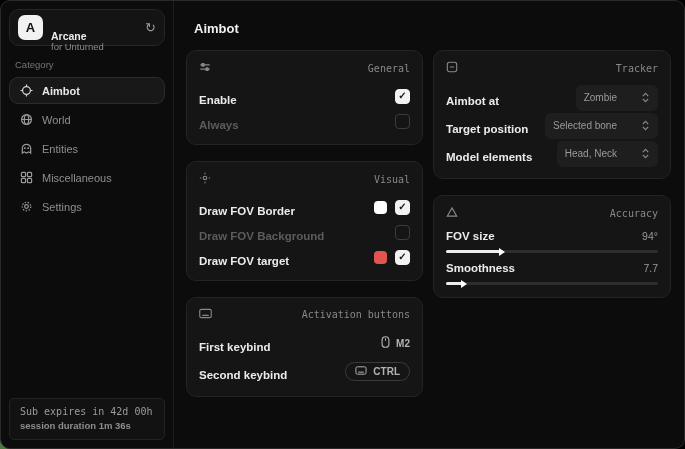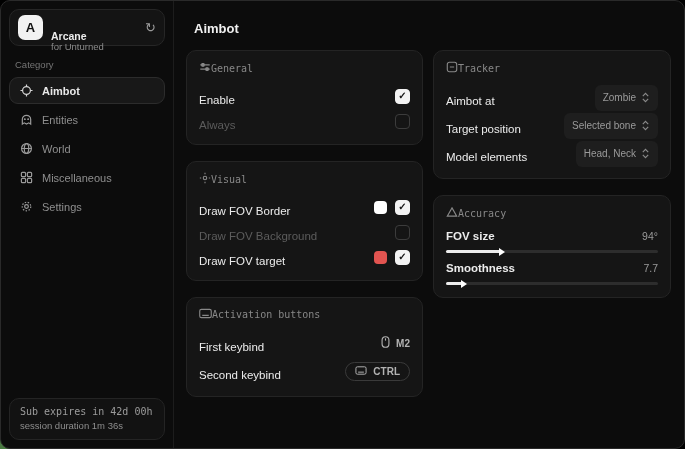--- a/index.html
+++ b/index.html
@@ -25,53 +25,53 @@
 
   .category { font-size:9.5px; color:#757575; margin:13px 6px 7px 6px; }
 
   .nav-item { display:flex; align-items:center; gap:9px; height:27px; padding:0 10px; border-radius:9px; margin-bottom:2px; color:#8f8f8f; font-size:11px; cursor:pointer; border:1px solid transparent; }
   .nav-item.active { background:#181818; border-color:#2c2c2c; color:#e8e8e8; font-weight:bold; }
   .nav-item .nicon { width:13px; height:13px; flex:0 0 13px; display:flex; align-items:center; justify-content:center; }
   .nav-item svg { stroke:#9a9a9a; }
   .nav-item.active svg { stroke:#d5d5d5; }
 
   .side-spacer { flex:1; }
-  .sub-card { background:#121212; border:1px solid #242424; border-radius:10px; padding:7px 10px 8px; }
+  .sub-card { background:#121212; border:1px solid #242424; border-radius:5px; padding:7px 10px 8px; }
   .sub-line1 { font-family:"DejaVu Sans Mono", monospace; font-size:10px; color:#9c9c9c; margin-bottom:3px; white-space:nowrap; }
-  .sub-line2 { font-size:9.5px; font-weight:normal; color:#8e8e8e; }
+  .sub-line2 { font-size:9.5px; font-weight:bold; color:#8e8e8e; }
 
   
   .main { flex:1; padding:12px 13px 12px 12px; }
   .page-title { font-size:13px; font-weight:bold; color:#f0f0f0; margin:8px 0 14px 8px; }
   .columns { display:flex; gap:10px; align-items:flex-start; }
   .col-left { width:237px; flex:0 0 237px; }
   .col-right { flex:1; }
 
   .card { background:#151515; border:1px solid #242424; border-radius:10px; padding:10px 12px 12px; margin-bottom:16px; }
-  .card-title { display:flex; align-items:center; font-family:"DejaVu Sans Mono", monospace; font-size:10px; color:#888; margin-bottom:10px; }
+  .card-title { display:flex; align-items:center; font-family:"DejaVu Sans Mono", monospace; font-size:10px; color:#888; margin-bottom:10px;justify-content:space-between; }
   .card-title svg { stroke:#888; }
 
   .row { display:flex; align-items:center; justify-content:space-between; height:22px; margin-top:3px; }
-  .row-label { font-size:11.5px; font-weight:normal; color:#ececec;margin-top:7px; }
+  .row-label { font-size:11.5px; font-weight:bold; color:#ececec;margin-top:7px; }
   .row.dim .row-label { color:#5c5c5c; }
   .row-right { display:flex; align-items:center; gap:8px; }
 
   .checkbox { width:15px; height:15px; border-radius:4px; border:1.5px solid #3c3c3c; display:flex; align-items:center; justify-content:center; cursor:pointer; background:transparent; }
   .checkbox.checked { background:#f2f2f2; border-color:#f2f2f2; }
   .checkbox .tick { display:none; font-size:10px; font-weight:bold; color:#111; line-height:1; }
   .checkbox.checked .tick { display:block; }
 
   .swatch { width:13px; height:13px; border-radius:4px; cursor:pointer; }
 
   .keybind { display:flex; align-items:center; gap:6px; color:#b3b3b3; font-size:10px; font-weight:bold; cursor:pointer; }
   .keybind.pill { border:1px solid #3a3a3a; border-radius:999px; padding:3px 9px; }
   .keybind svg { stroke:#b3b3b3; }
 
   .tracker-row { height:25px;justify-content:space-between; }
-  .dropdown { display:flex; align-items:center; gap:5px; background:#1e1e1e; border-radius:6px; padding:4px 8px; cursor:pointer; }
+  .dropdown { display:flex; align-items:center; gap:24px; background:#1e1e1e; border-radius:6px; padding:4px 8px; cursor:pointer; }
   .dropdown-value { font-size:10px; color:#9a9a9a; }
   .dropdown svg { stroke:#8a8a8a; }
 
   .slider-block { margin-top:9px; }
   .slider-head { display:flex; justify-content:space-between; align-items:center; }
   .slider-label { font-size:11.5px; font-weight:bold; color:#ececec; }
   .slider-value { font-size:10.5px; color:#9a9a9a; }
   .slider-track { position:relative; height:3px; background:#2d2d2d; border-radius:2px; margin-top:8px; cursor:pointer; }
   .slider-fill { position:absolute; left:0; top:0; height:3px; background:#ededed; border-radius:2px; }
   .slider-thumb { position:absolute; right:-4px; top:50%; transform:translateY(-50%); width:0; height:0; border-left:6px solid #fff; border-top:4px solid transparent; border-bottom:4px solid transparent; }
@@ -105,37 +105,37 @@
             <line x1="0.5" y1="7" x2="3" y2="7"></line>
             <line x1="11" y1="7" x2="13.5" y2="7"></line>
           </svg>
       </span>
       <span>Aimbot</span>
     </div>
 
     <div class="nav-item">
       <span class="nicon">
         <svg width="13" height="13" viewBox="0 0 14 14" fill="none" stroke-width="1.3">
+            <circle cx="7" cy="7" r="5.3"></circle>
+            <ellipse cx="7" cy="7" rx="2.4" ry="5.3"></ellipse>
+            <line x1="1.7" y1="7" x2="12.3" y2="7"></line>
+          </svg>
+      </span>
+      <span>World</span>
+    </div>
+
+    <div class="nav-item">
+      <span class="nicon">
+        <svg width="13" height="13" viewBox="0 0 14 14" fill="none" stroke-width="1.3">
             <path d="M2.5 12V7a4.5 4.5 0 0 1 9 0v5l-2-1.4L7 12l-2.5-1.4z"></path>
             <circle cx="5.2" cy="6.6" r="0.4" fill="currentColor"></circle>
             <circle cx="8.8" cy="6.6" r="0.4" fill="currentColor"></circle>
           </svg>
       </span>
       <span>Entities</span>
-    </div>
-
-    <div class="nav-item">
-      <span class="nicon">
-        <svg width="13" height="13" viewBox="0 0 14 14" fill="none" stroke-width="1.3">
-            <circle cx="7" cy="7" r="5.3"></circle>
-            <ellipse cx="7" cy="7" rx="2.4" ry="5.3"></ellipse>
-            <line x1="1.7" y1="7" x2="12.3" y2="7"></line>
-          </svg>
-      </span>
-      <span>World</span>
     </div>
 
     <div class="nav-item">
       <span class="nicon">
         <svg width="13" height="13" viewBox="0 0 14 14" fill="none" stroke-width="1.3">
             <rect x="1.5" y="1.5" width="4.5" height="4.5" rx="1"></rect>
             <rect x="8" y="1.5" width="4.5" height="4.5" rx="1"></rect>
             <rect x="1.5" y="8" width="4.5" height="4.5" rx="1"></rect>
             <rect x="8" y="8" width="4.5" height="4.5" rx="1"></rect>
           </svg>

